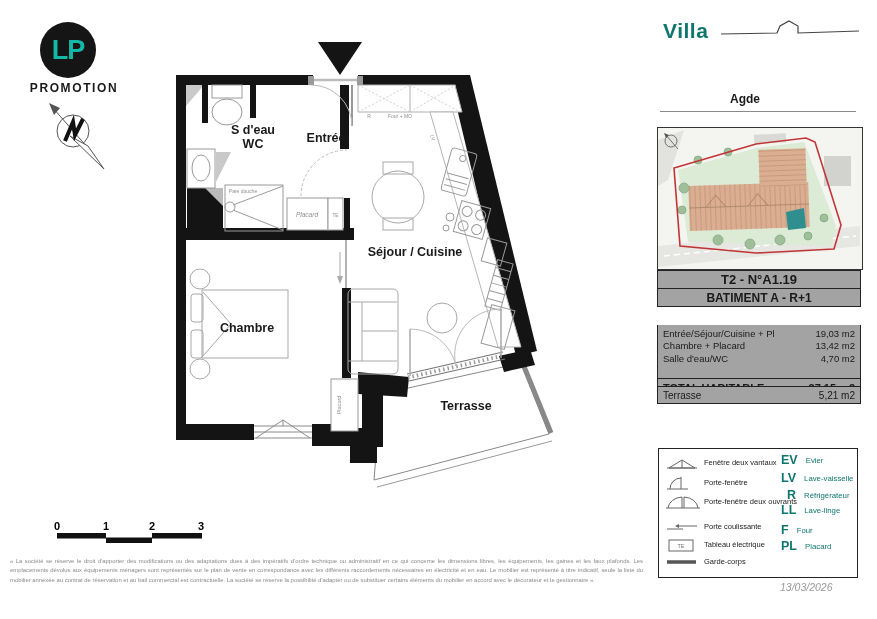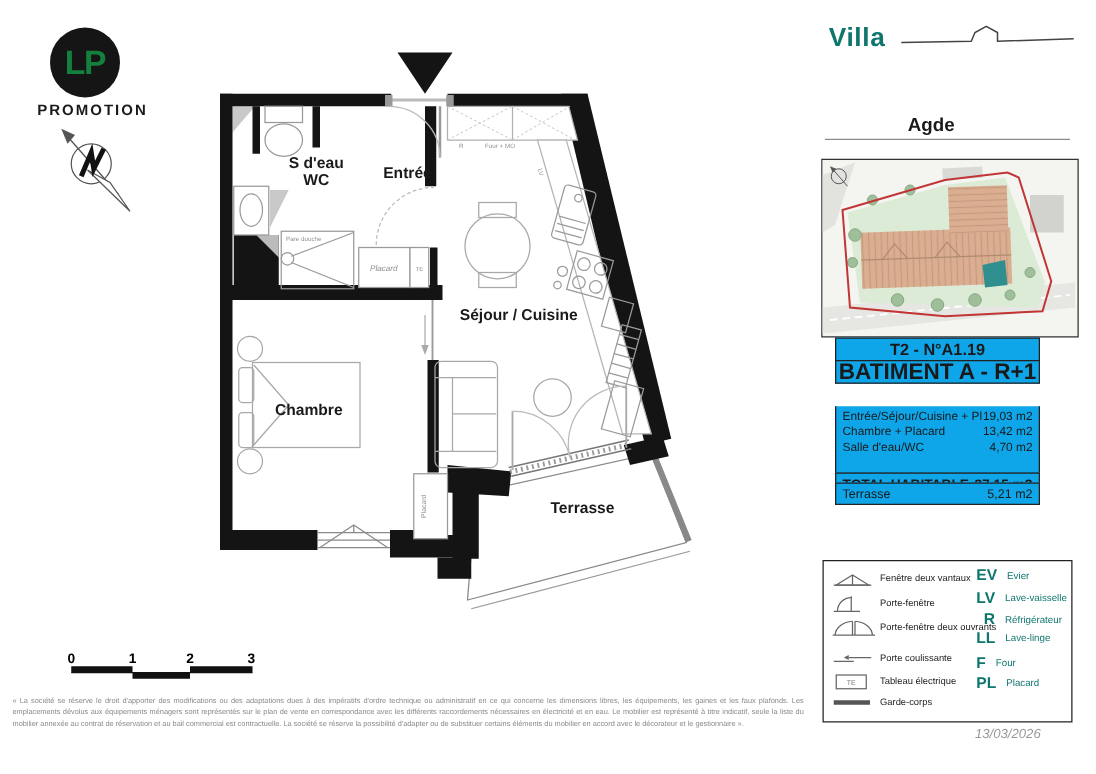--- a/index.html
+++ b/index.html
@@ -2,35 +2,35 @@
 <html><head>
 <meta charset="utf-8">
 <style>
   html,body{margin:0;padding:0;background:#e8e8e8;}
   #sheet{position:relative;width:877px;height:619px;background:#ffffff;overflow:hidden;
          font-family:"Liberation Sans",sans-serif;color:#1a1a1a;}
   .abs{position:absolute;}
   
   #lp-circle{left:40px;top:22px;width:56px;height:56px;border-radius:50%;background:#151515;
              display:flex;align-items:center;justify-content:center;}
-  #lp-circle span{color:#15803d;font-size:27px;font-weight:bold;letter-spacing:-1px;}
+  #lp-circle span{color:#14b8a6;font-size:27px;font-weight:bold;letter-spacing:-1px;}
   #lp-name{left:24px;top:81px;width:100px;text-align:center;font-weight:bold;font-size:12px;letter-spacing:1.6px;}
   
   #logo-villa{left:663px;top:19px;font-size:21px;font-weight:bold;color:#0f766e;letter-spacing:.5px;}
   #logo-main{left:659px;top:36px;font-size:39px;font-weight:bold;letter-spacing:-1px;line-height:1;}
   #logo-main .teal{color:#3aa5a8;}
-  #logo-city{left:660px;top:92px;width:170px;text-align:center;font-weight:bold;font-size:15px;}
+  #logo-city{left:660px;top:92px;width:170px;text-align:center;font-weight:bold;font-size:12px;}
   #logo-rule{left:660px;top:111px;width:196px;height:1px;background:#8a8a8a;}
   
   #site-thumb{left:657px;top:127px;width:204px;height:141px;border:1px solid #333;background:#f4f4f1;}
   
-  .pbox{left:657px;width:164px;border:1px solid #222;box-sizing:border-box;background:#0ea5e9;margin-left:11px;}
+  .pbox{left:657px;width:204px;border:1px solid #222;box-sizing:border-box;background:#a3a3a3;}
   .hdr{display:flex;align-items:center;justify-content:center;font-weight:bold;}
   #row-unit{top:270px;height:19px;font-size:13px;}
-  #row-building{top:288px;height:19px;font-size:18px;}
+  #row-building{top:288px;height:19px;font-size:12px;}
   #row-surfaces{top:306px;height:20px;font-size:15px;letter-spacing:.2px;}
   #box-detail{top:325px;height:54px;border-top:none;font-size:9.5px;padding:3px 5px 0 5px;}
   .srow{display:flex;justify-content:space-between;line-height:1.3;text-align:center;}
   #box-total{top:378px;height:19px;display:flex;justify-content:space-between;align-items:center;
              font-weight:bold;font-size:11px;padding:0 5px;}
   #box-terrace{top:386px;height:18px;display:flex;justify-content:space-between;align-items:center;
                font-size:10px;padding:0 5px;}
   
   #legend{left:658px;top:448px;width:198px;height:128px;border:1px solid #222;}
   .lg-item{position:absolute;display:flex;align-items:center;gap:4px;font-size:7.5px;line-height:1.15;color:#222;}

